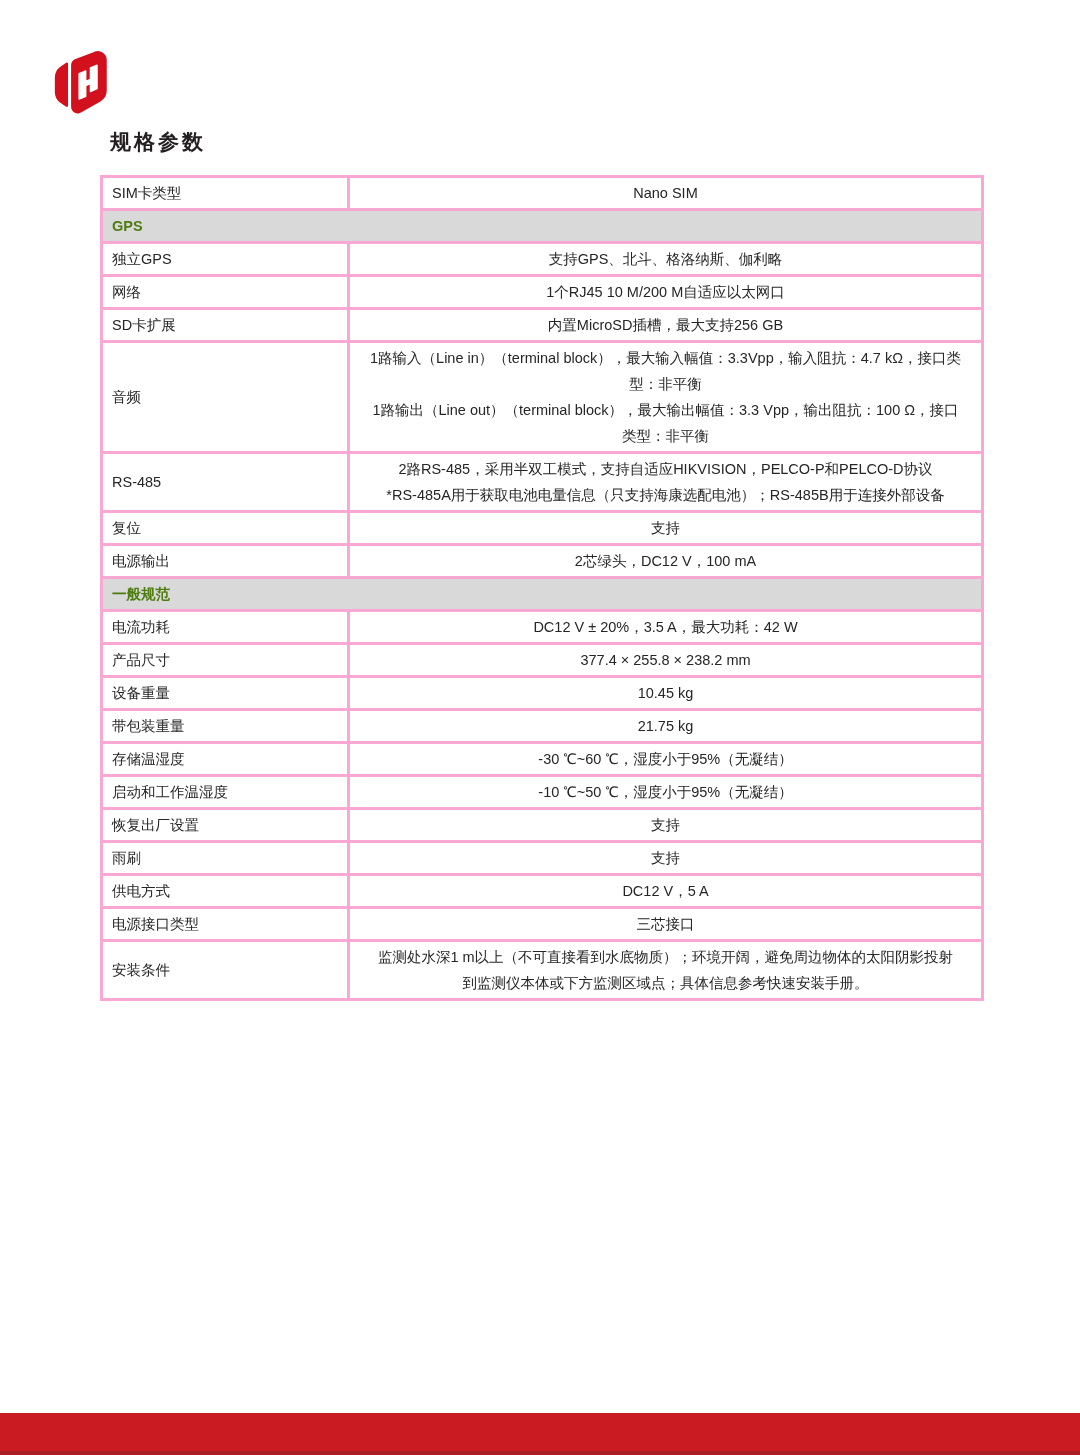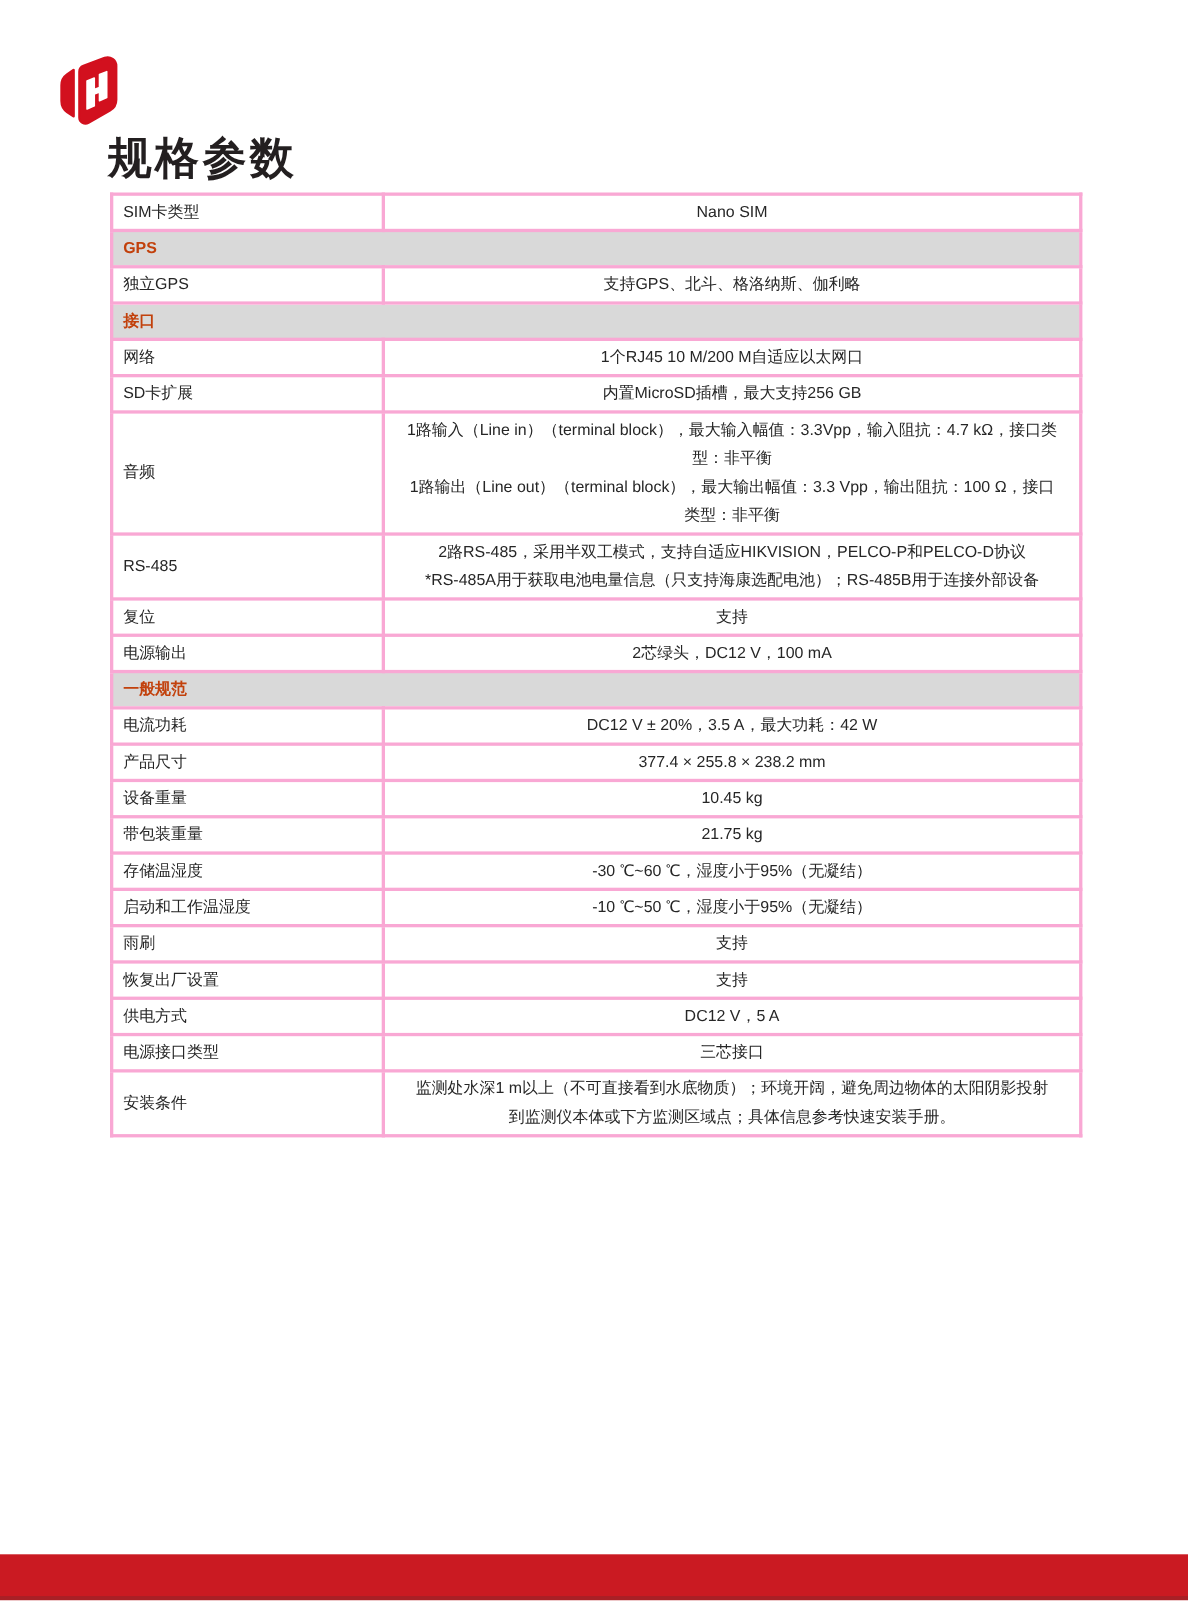--- a/index.html
+++ b/index.html
@@ -19,22 +19,22 @@
     position: absolute;
     left: 54px;
     top: 51px;
     width: 54px;
     height: 66px;
   }
   .page-title {
     position: absolute;
     left: 98px;
     top: 116px;
-    margin: 0;
-    font-size: 40px;
+    margin: 12px;
+    font-size: 21px;
     font-weight: 700;
     letter-spacing: 3px;
     color: #231f20;
   }
   table.spec-table {
     position: absolute;
     left: 100px;
     top: 175px;
     width: 881px;
     border-collapse: collapse;
@@ -46,21 +46,21 @@
     height: 22px;
     line-height: 26px;
     font-size: 14.5px;
     color: #262626;
     vertical-align: middle;
     overflow: hidden;
   }
   tr.section-row td {
     background: #d9d9d9;
     font-weight: 700;
-    color: #c2410c;
+    color: #4d7c0f;
   }
   td.value-cell {
     white-space: pre-line;
     text-align: center;
   }
   .footer-bar {
     position: absolute;
     left: 0;
     bottom: 0;
     width: 100%;
@@ -96,23 +96,20 @@
         <tr class="data-row">
           <td class="label-cell">SIM卡类型</td>
           <td class="value-cell">Nano SIM</td>
         </tr>
         <tr class="section-row">
           <td colspan="2">GPS</td>
         </tr>
         <tr class="data-row">
           <td class="label-cell">独立GPS</td>
           <td class="value-cell">支持GPS、北斗、格洛纳斯、伽利略</td>
-        </tr>
-        <tr class="section-row">
-          <td colspan="2">接口</td>
         </tr>
         <tr class="data-row">
           <td class="label-cell">网络</td>
           <td class="value-cell">1个RJ45 10 M/200 M自适应以太网口</td>
         </tr>
         <tr class="data-row">
           <td class="label-cell">SD卡扩展</td>
           <td class="value-cell">内置MicroSD插槽，最大支持256 GB</td>
         </tr>
         <tr class="data-row">
@@ -156,25 +153,25 @@
         </tr>
         <tr class="data-row">
           <td class="label-cell">存储温湿度</td>
           <td class="value-cell">-30 ℃~60 ℃，湿度小于95%（无凝结）</td>
         </tr>
         <tr class="data-row">
           <td class="label-cell">启动和工作温湿度</td>
           <td class="value-cell">-10 ℃~50 ℃，湿度小于95%（无凝结）</td>
         </tr>
         <tr class="data-row">
-          <td class="label-cell">雨刷</td>
+          <td class="label-cell">恢复出厂设置</td>
           <td class="value-cell">支持</td>
         </tr>
         <tr class="data-row">
-          <td class="label-cell">恢复出厂设置</td>
+          <td class="label-cell">雨刷</td>
           <td class="value-cell">支持</td>
         </tr>
         <tr class="data-row">
           <td class="label-cell">供电方式</td>
           <td class="value-cell">DC12 V，5 A</td>
         </tr>
         <tr class="data-row">
           <td class="label-cell">电源接口类型</td>
           <td class="value-cell">三芯接口</td>
         </tr>

